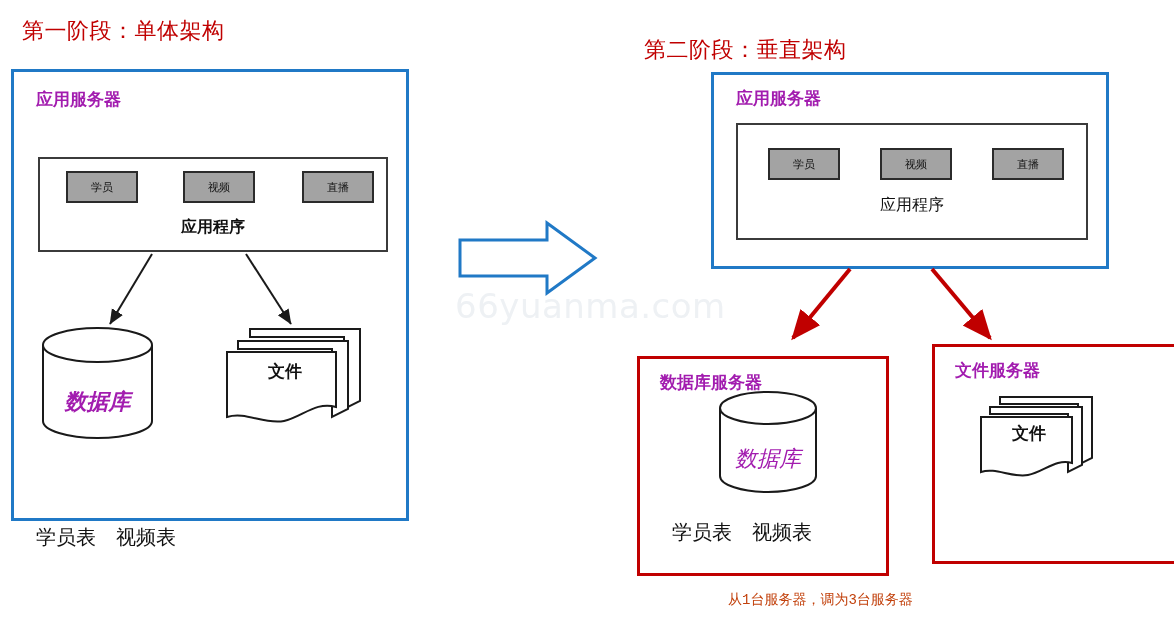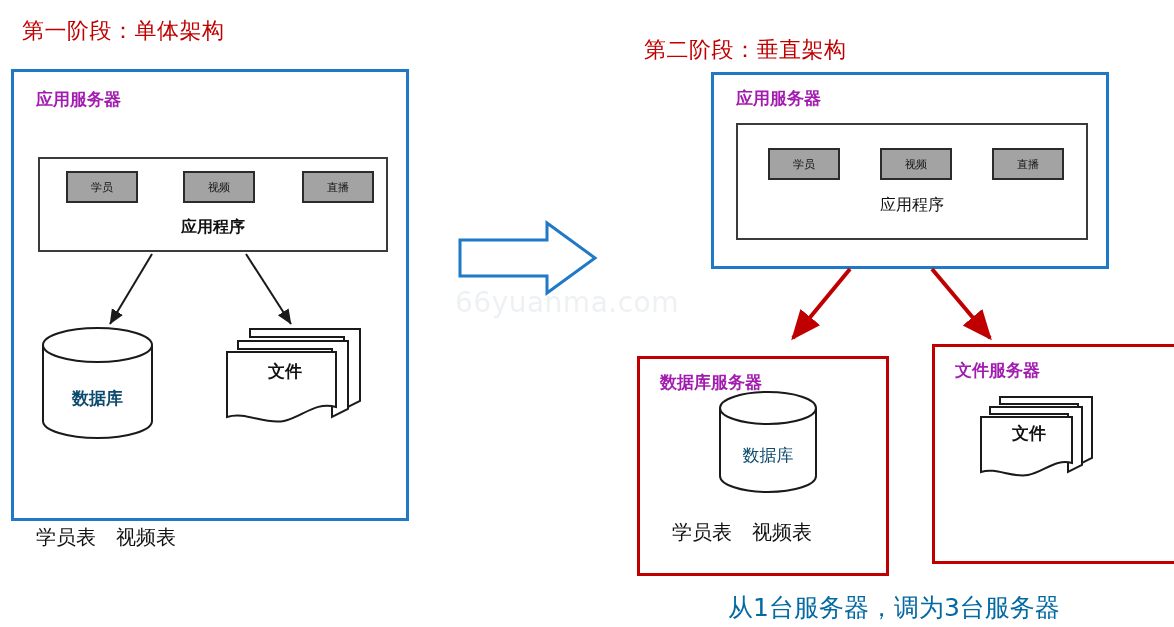--- a/index.html
+++ b/index.html
@@ -22,21 +22,21 @@
     white-space: nowrap;
     letter-spacing: 0.5px;
   }
   #title-left  { left: 22px;  top: 16px; }
   #title-right { left: 644px; top: 16px; margin-top: 19px; }
 
   
   .watermark {
     position: absolute;
     left: 455px; top: 286px;
-    font-size: 28px;
+    font-size: 34px;
     color: #eef1f4;
     font-family: "DejaVu Sans", "Liberation Sans", sans-serif;
     letter-spacing: 0.5px;
     user-select: none;
   }
 
   
   .server-box { position: absolute; background: #fff; }
   .blue-box { border: 3px solid #2079C6; }
   .red-box  { border: 3px solid #C00000; }
@@ -105,23 +105,24 @@
   #app-left  .app-label { bottom: 12px; font-weight: bold; }
   #app-right .app-label { bottom: 22px; font-weight: 400; }
 
   
   .cylinder { position: absolute; }
   .cylinder svg { display: block; overflow: visible; }
   .cyl-label {
     position: absolute;
     left: 0; right: 0;
     text-align: center;
-    font-size: 17px;
-    color: #0c4a6e;
-    white-space: nowrap;
+    font-size: 22px;
+    color: #a21caf;
+    white-space: nowrap;
+    font-style: italic;
   }
   #cyl-left  { left: 41px;  top: 327px; width: 113px; height: 112px; }
   #cyl-left .cyl-label { top: 60px; font-weight: bold; }
   #cyl-db    { left: 718px; top: 392px; width: 100px; height: 100px; }
   #cyl-db .cyl-label { top: 52px; font-weight: 400; }
 
   
   .filestack { position: absolute; }
   .filestack svg { display: block; overflow: visible; }
   .file-label {
@@ -149,23 +150,24 @@
   #labels-db   { left: 672px; top: 519px; }
   #labels-db .tl-gap { display: inline-block; width: 20px; }
 
   
   .arrow-layer { position: absolute; inset: 0; pointer-events: none; }
 
   
   #caption {
     position: absolute;
     left: 728px; top: 591px;
-    font-size: 25px;
-    color: #0369a1;
-    white-space: nowrap;
+    font-size: 14px;
+    color: #c2410c;
+    white-space: nowrap;
+    font-family: Liberation Mono, monospace;
   }
 </style>
 </head>
 <body>
 
 <div class="stage">
 
   <div class="phase-title" id="title-left">第一阶段：单体架构</div>
 
   <div class="phase-title" id="title-right">第二阶段：垂直架构</div>

